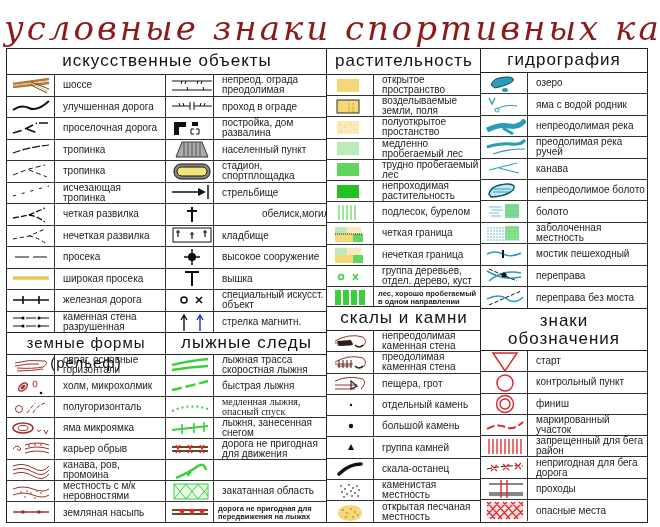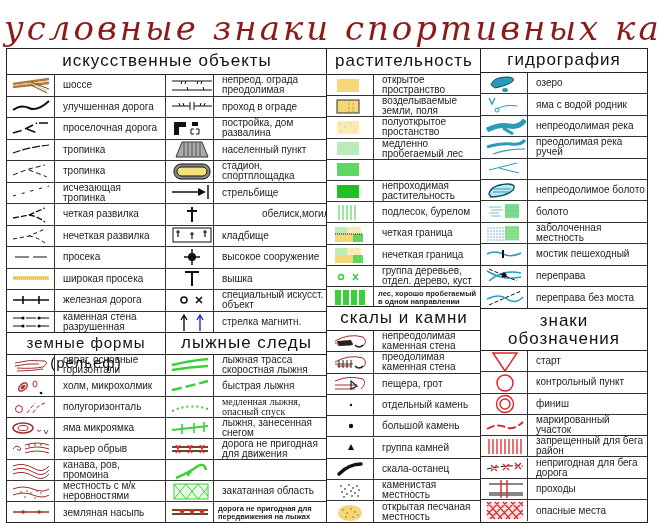--- a/index.html
+++ b/index.html
@@ -406,20 +406,21 @@
           </svg>
         </div>
       <div class="cell lbl" style="left:47px;right:0;">медленно пробегаемый лес</div>
       </div>
       <div class="row" style="top: 110.8px; height: 21.2px;">
         <div class="cell sym" style="left:0;width:47px;">
           <svg width="43" height="21" viewBox="0 0 43 21">
             <rect x="8" y="4" width="22" height="13" fill="#5fd65f"></rect>
           </svg>
         </div>
+      <div class="cell lbl" style="left:47px;right:0;">трудно пробегаемый лес</div>
       </div>
       <div class="row" style="top: 132px; height: 21.2px;">
         <div class="cell sym" style="left:0;width:47px;">
           <svg width="43" height="21" viewBox="0 0 43 21">
             <rect x="8" y="4" width="22" height="13" fill="#22c022"></rect>
           </svg>
         </div>
       <div class="cell lbl" style="left:47px;right:0;">непроходимая растительность</div>
       </div>
       <div class="row" style="top: 153.2px; height: 21.2px;">
@@ -621,20 +622,21 @@
           </svg>
         </div>
       <div class="cell lbl" style="left:47px;right:0;">преодолимая река ручей</div>
       </div>
       <div class="row" style="top: 109.6px; height: 21.4px;">
         <div class="cell sym" style="left:0;width:47px;">
           <svg width="43" height="21" viewBox="0 0 43 21">
             <path d="M6 12 L34 5 M16 10 L36 15" stroke="#2a9bb8" stroke-width="1" fill="none"></path>
           </svg>
         </div>
+      <div class="cell lbl" style="left:47px;right:0;">канава</div>
       </div>
       <div class="row" style="top: 131px; height: 21.4px;">
         <div class="cell sym" style="left:0;width:47px;">
           <svg width="43" height="21" viewBox="0 0 43 21">
             <path d="M6 14 Q8 5 24 4 Q34 4 30 10 Q24 16 8 17 Z" fill="#bfe8f2" stroke="#0d4d5e" stroke-width="1.4"></path>
             <path d="M10 9 H28 M10 12 H26" stroke="#2a9bb8"></path>
           </svg>
         </div>
       <div class="cell lbl" style="left:47px;right:0;">непреодолимое болото</div>
       </div>

